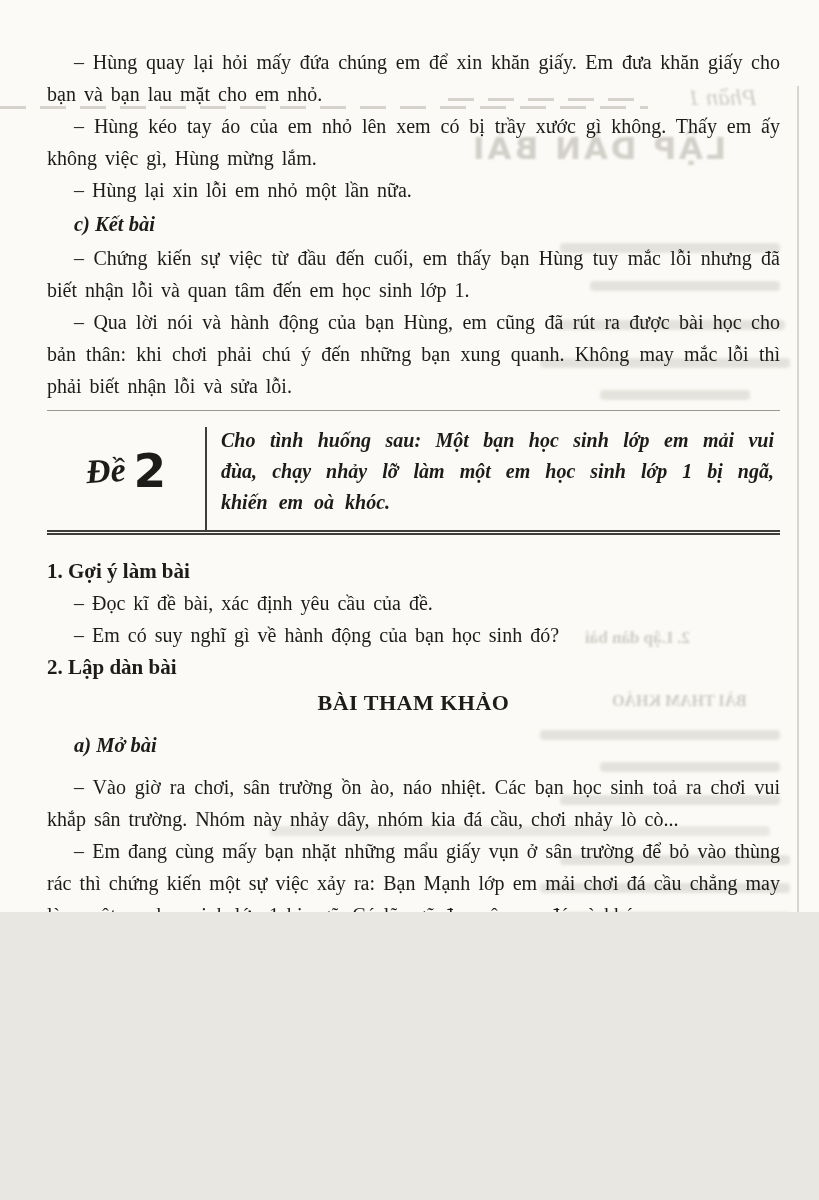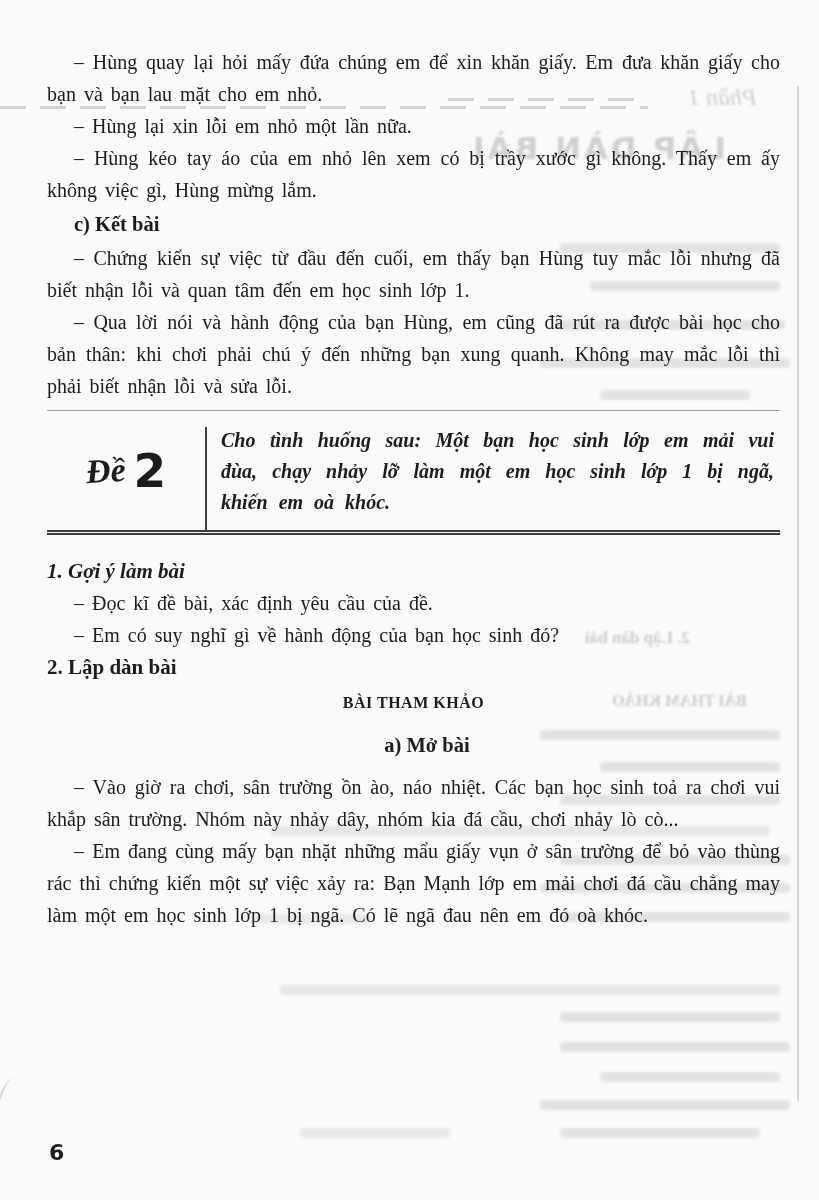--- a/index.html
+++ b/index.html
@@ -1,19 +1,19 @@
 <!DOCTYPE html>
 <html><head>
 <meta charset="utf-8">
 <style>
   * { margin: 0; padding: 0; box-sizing: border-box; }
   html, body { background: #e9e7e2; }
   .page {
     position: relative;
-    width: 819px; height: 1200px;
+    width: 819px; height: 912px;
     background: #fbfaf6;
     overflow: hidden;
     font-family: "Liberation Serif", "DejaVu Serif", serif;
     color: #1d1c1a;
     margin: 0 auto;
   }
   
   .ghost { position: absolute; pointer-events: none; }
   .g-text {
     transform: scaleX(-1);
@@ -48,34 +48,34 @@
   .content {
     position: absolute; left: 47px; top: 46px; width: 733px;
   }
   .p {
     font-size: 20px; line-height: 32px;
     text-align: justify; text-indent: 27px;
     word-spacing: 3px;
   }
   .h-bi { 
     font-size: 20.5px; line-height: 32px;
-    font-weight: bold; 
+    font-weight: bold; font-style: italic;
     text-indent: 27px; margin: 2px 0;
   }
   .h-b { 
     font-size: 21px; line-height: 32px; font-weight: bold;
   }
   .h-center {
-    font-size: 16px; line-height: 32px; font-weight: bold;
+    font-size: 22px; line-height: 32px; font-weight: bold;
     text-align: center; letter-spacing: .5px;
     margin-top: 4px;
   }
-  .mt-s1 { margin-top: 20px; font-style: italic; }
+  .mt-s1 { margin-top: 20px; }
   .mt-s2 { }
-  .mt-mo { margin-top: 10px; text-align: center; }
+  .mt-mo { margin-top: 10px; }
   .mt-items { margin-top: 10px; }
   
   .de-box {
     margin-top: 8px;
     border-top: 1px solid #9a988f;
     border-bottom: 5px double #3f3e3a;
     display: flex;
     position: relative;
     padding: 12px 0 12px 0;
   }
@@ -145,22 +145,22 @@
   <div class="ghost g-bar" style="left:540px; top:1100px; width:250px;"></div>
   <div class="ghost g-bar" style="left:300px; top:1128px; width:150px; opacity:.2;"></div>
   <div class="ghost g-bar" style="left:560px; top:1128px; width:200px;"></div>
 
   <div class="edge-shadow"></div>
   <div class="corner-squiggle"></div>
 
   <div class="content">
 
     <p class="p">– Hùng quay lại hỏi mấy đứa chúng em để xin khăn giấy. Em đưa khăn giấy cho bạn và bạn lau mặt cho em nhỏ.</p>
+    <p class="p">– Hùng kéo tay áo của em nhỏ lên xem có bị trầy xước gì không. Thấy em ấy không việc gì, Hùng mừng lắm.</p>
     <p class="p">– Hùng lại xin lỗi em nhỏ một lần nữa.</p>
-    <p class="p">– Hùng kéo tay áo của em nhỏ lên xem có bị trầy xước gì không. Thấy em ấy không việc gì, Hùng mừng lắm.</p>
 
     <p class="h-bi">c) Kết bài</p>
     <p class="p">– Chứng kiến sự việc từ đầu đến cuối, em thấy bạn Hùng tuy mắc lỗi nhưng đã biết nhận lỗi và quan tâm đến em học sinh lớp 1.</p>
     <p class="p">– Qua lời nói và hành động của bạn Hùng, em cũng đã rút ra được bài học cho bản thân: khi chơi phải chú ý đến những bạn xung quanh. Không may mắc lỗi thì phải biết nhận lỗi và sửa lỗi.</p>
 
     <div class="de-box">
       <div class="de-label">
         <span class="de-script">Đề</span>
         <span class="de-number">2</span>
       </div>

